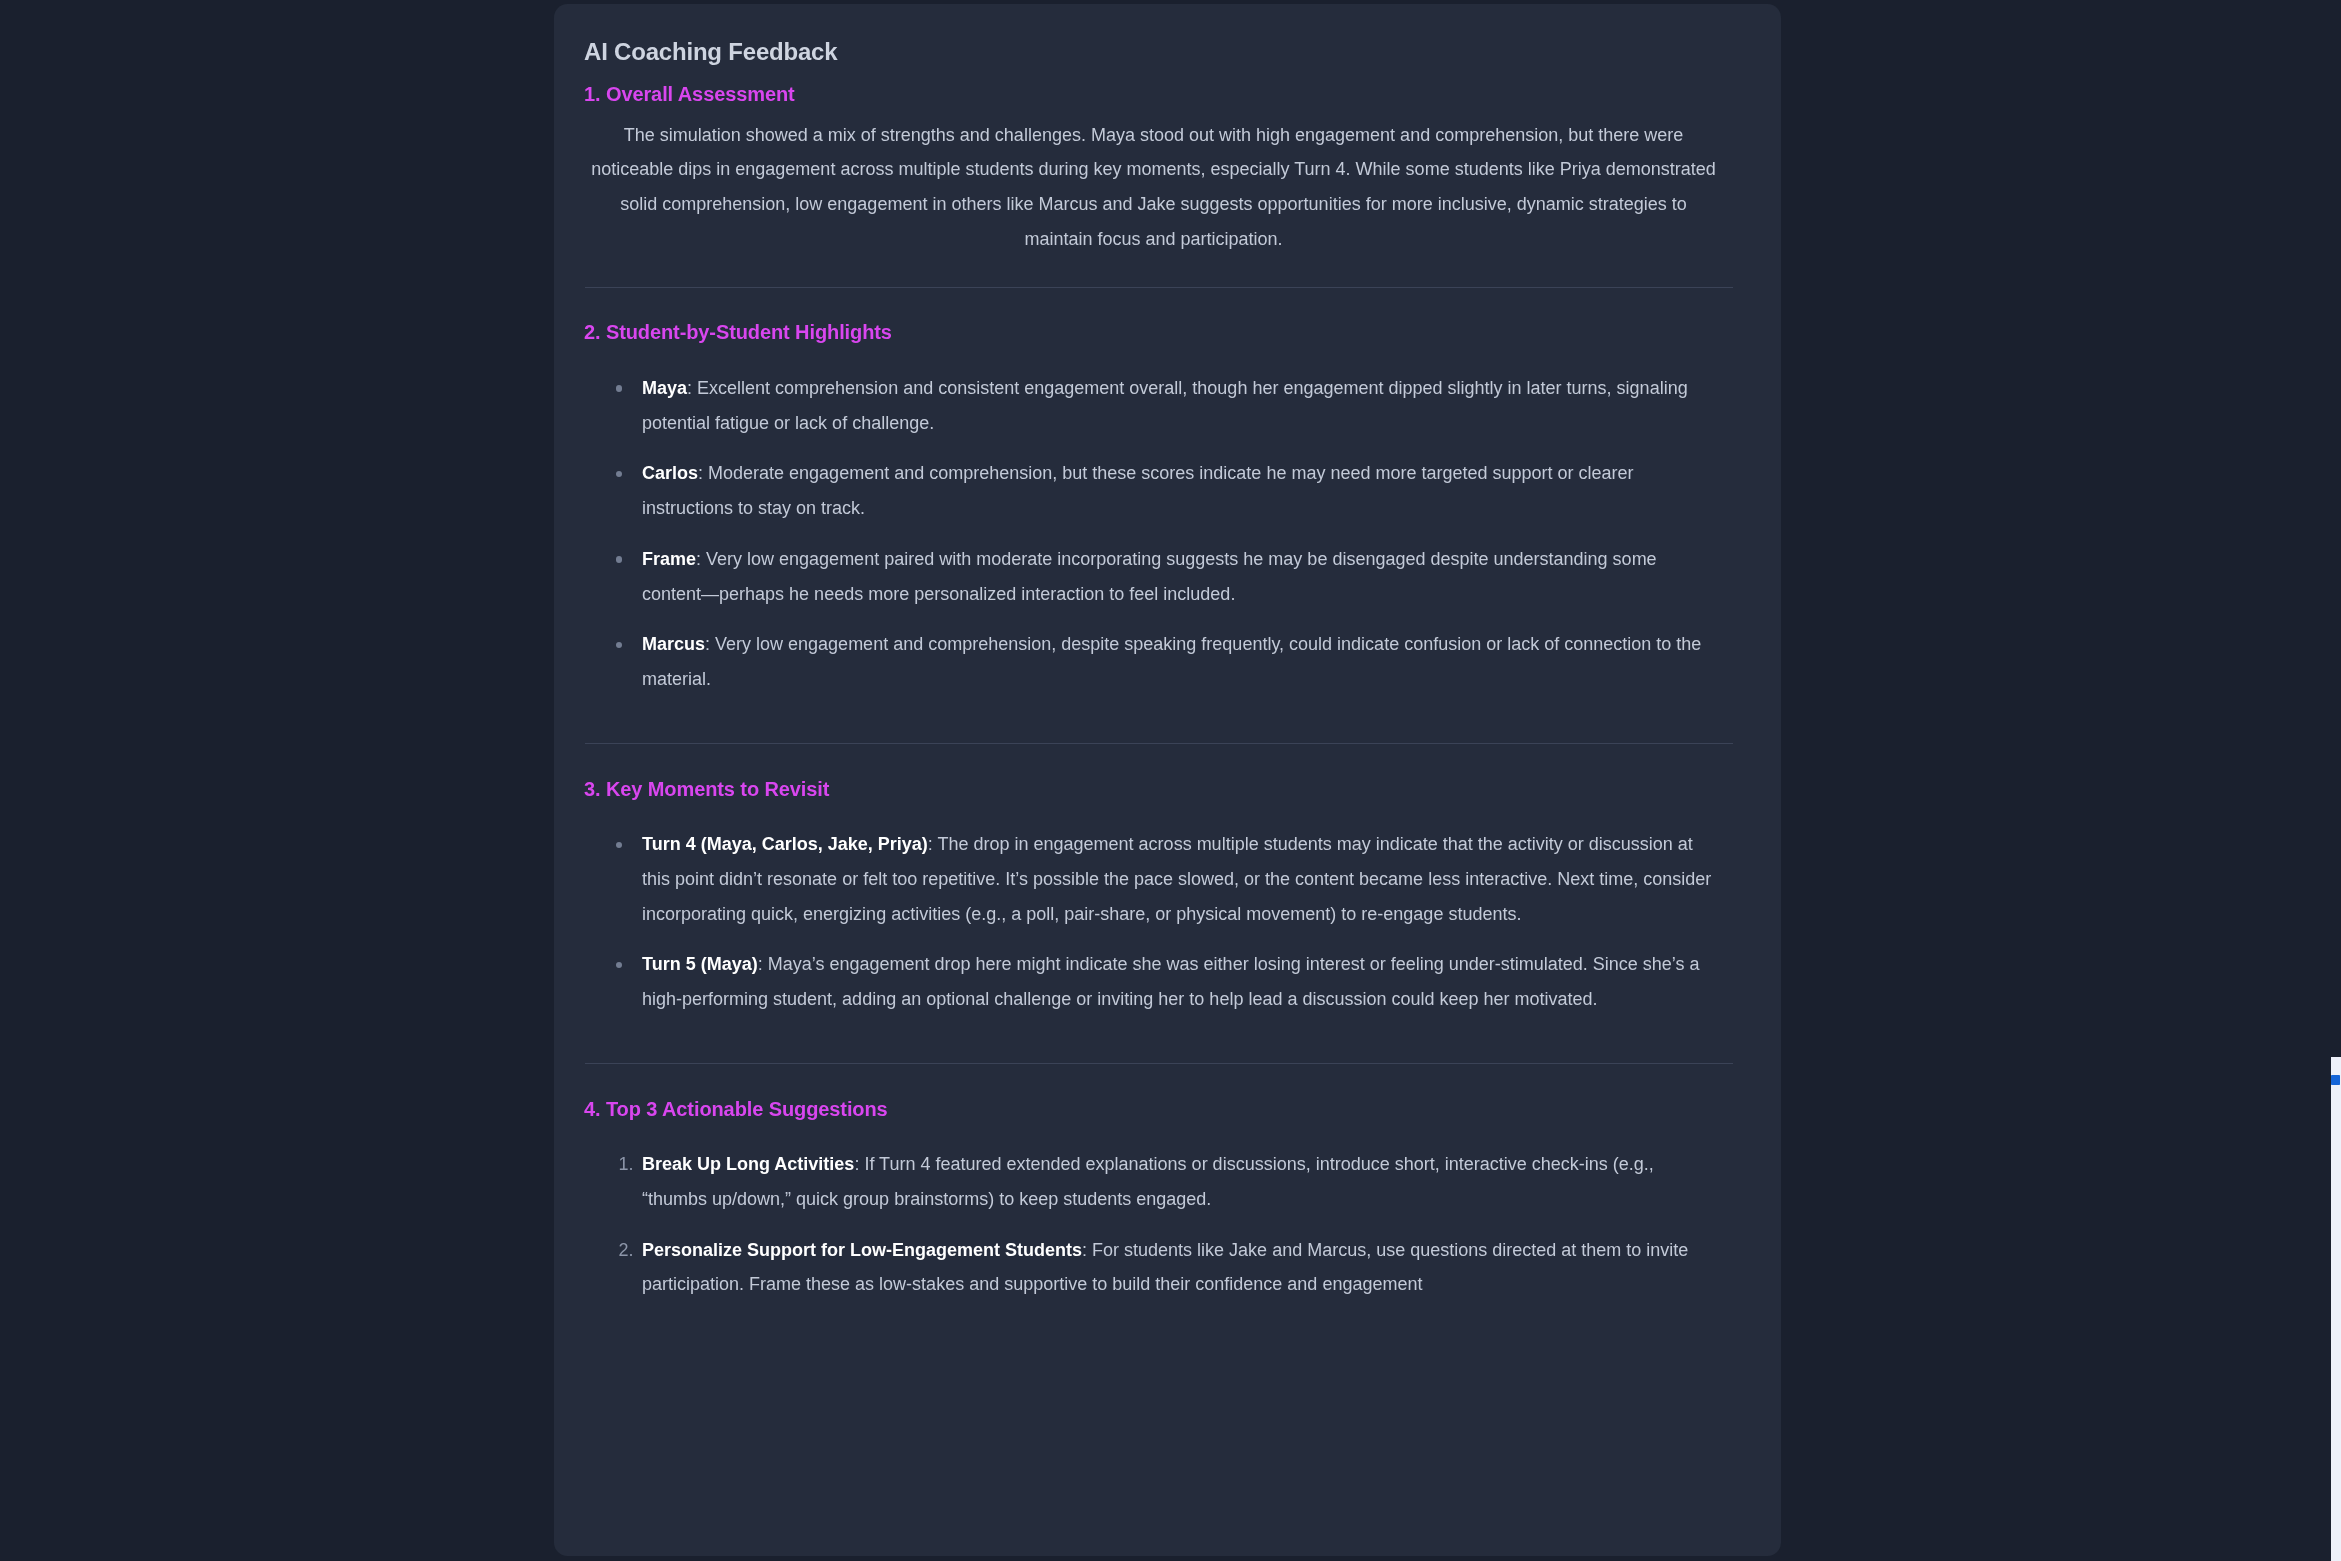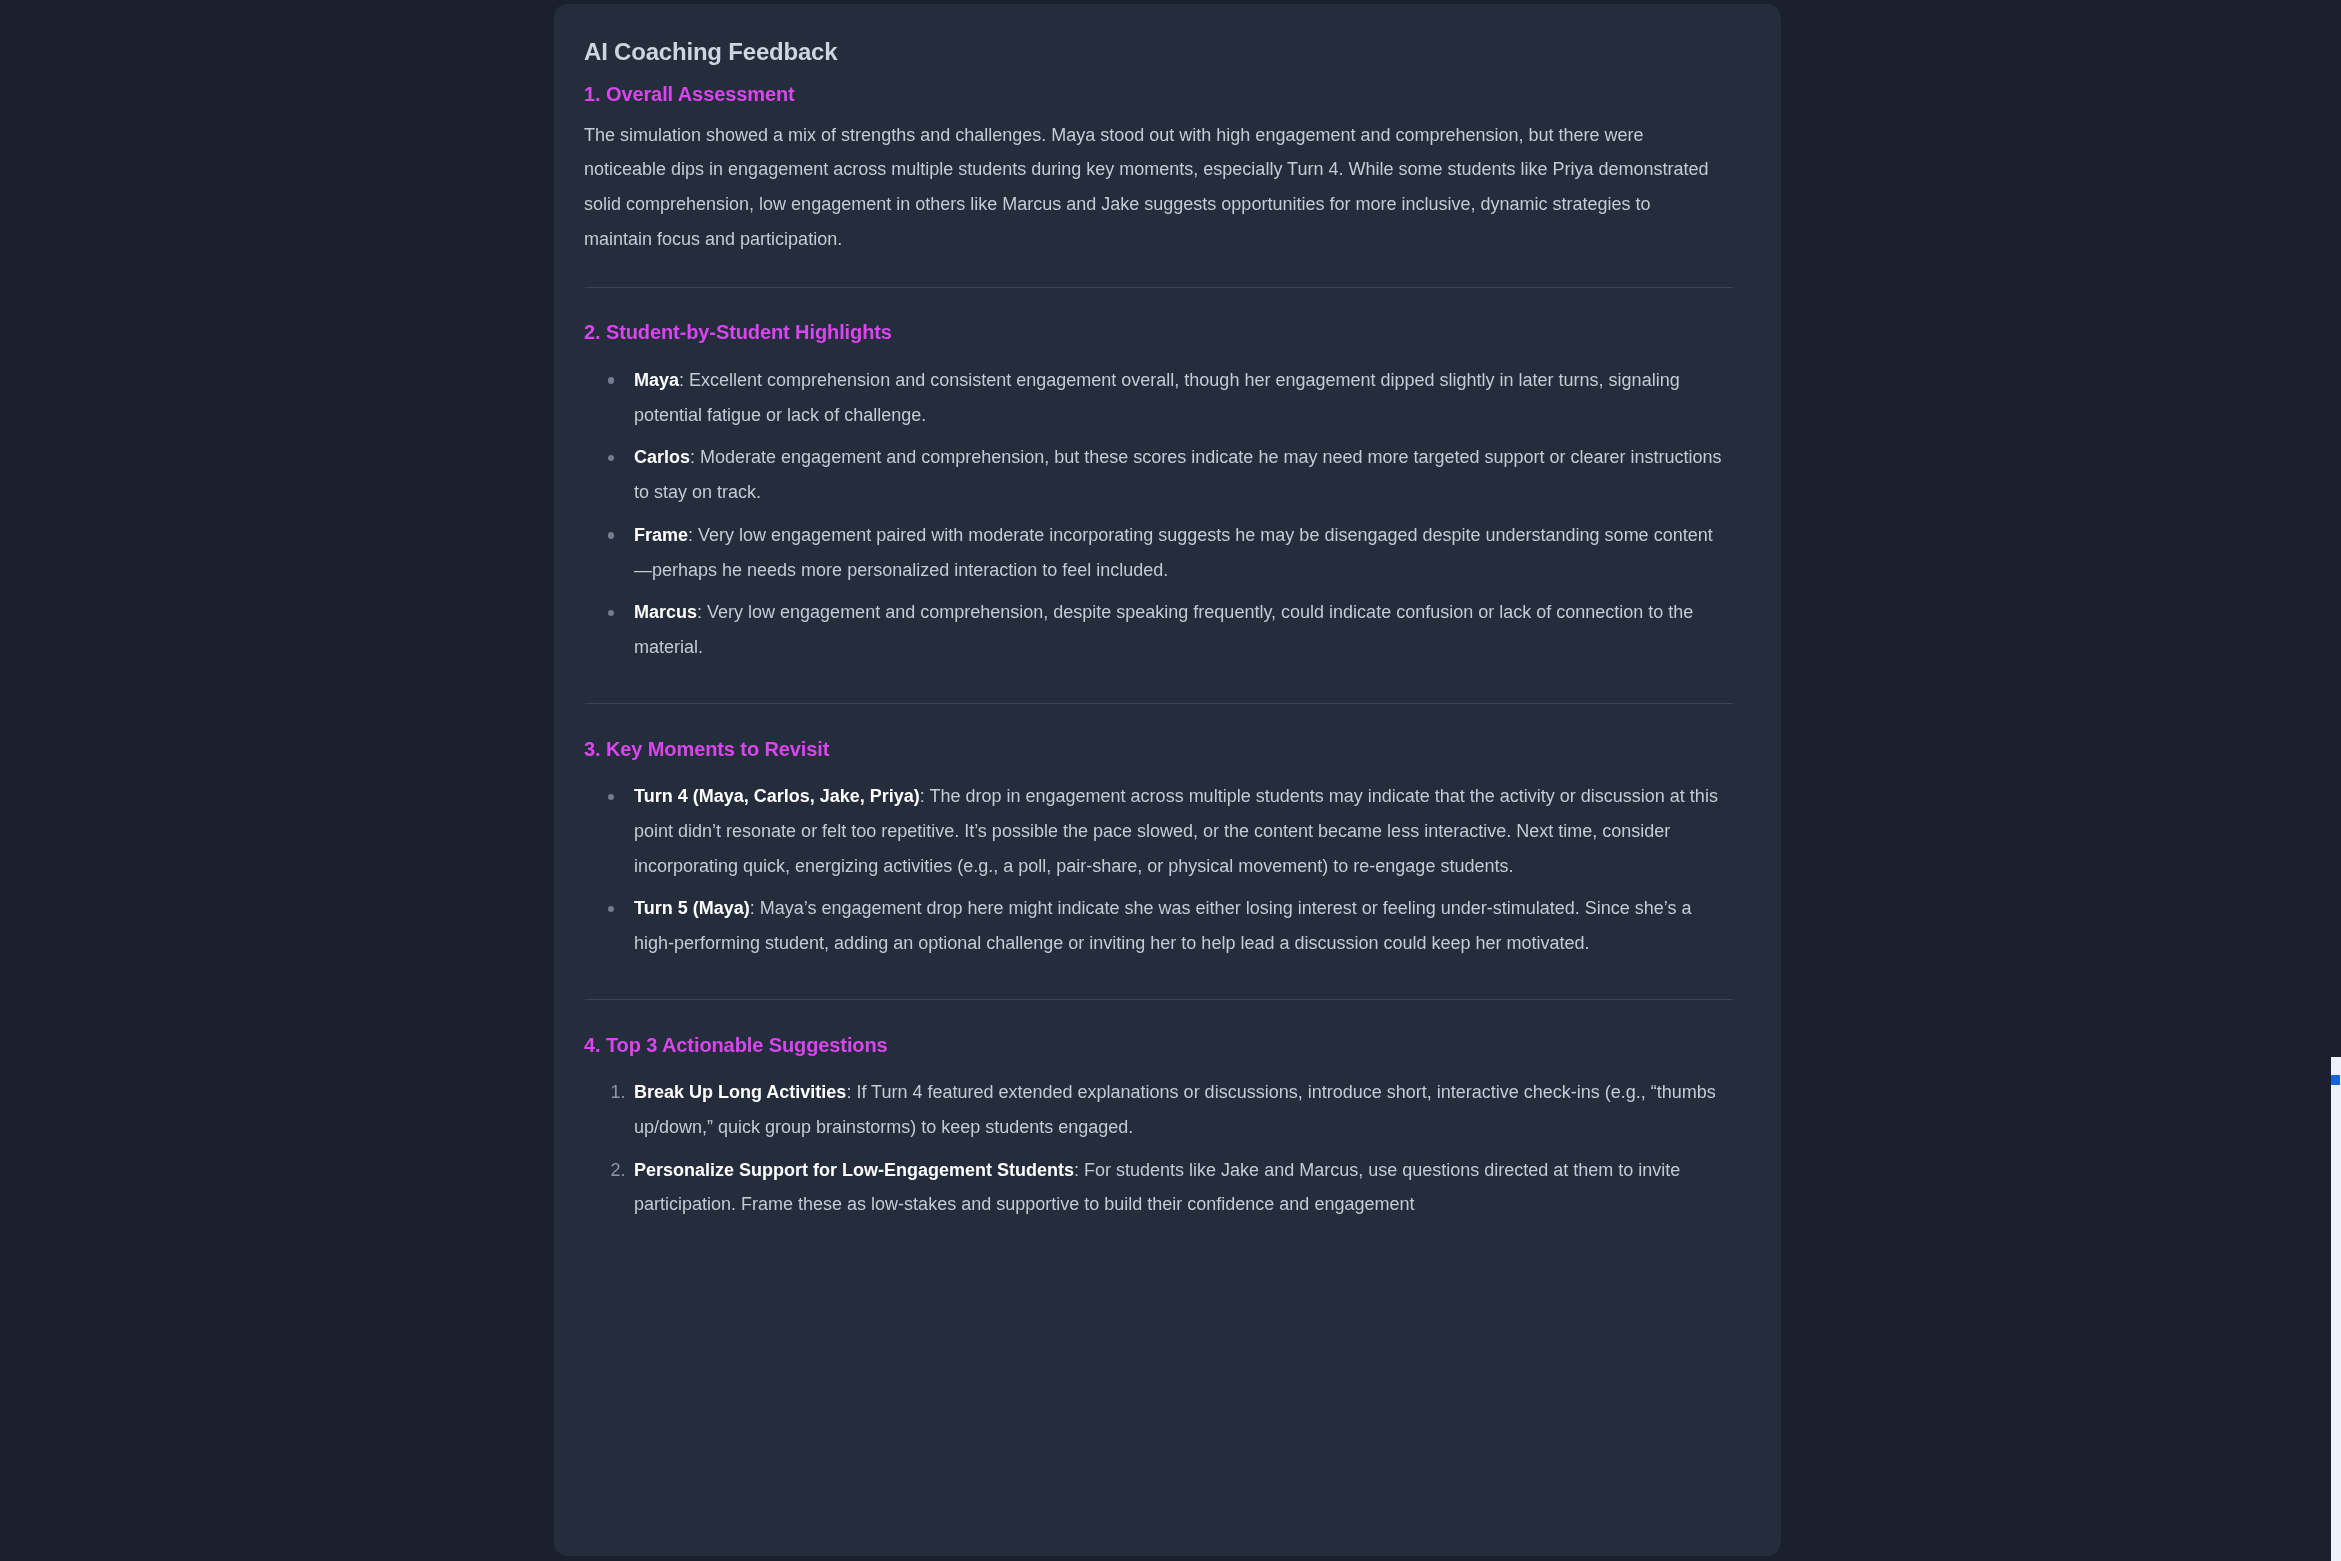--- a/index.html
+++ b/index.html
@@ -76,35 +76,36 @@
     margin: 0;
     letter-spacing: -0.1px;
   }
 
   .para {
     font-size: 18px;
     line-height: 1.93;
     color: #c3cad8;
     margin: 0;
     max-width: 1139px;
+    text-align: center;
   }
 
   ul.bullets, ol.numbers {
     margin: 0;
     padding: 0;
     list-style: none;
   }
 
   li.bullet-item, li.number-item {
     position: relative;
     font-size: 18px;
     line-height: 1.93;
     color: #c3cad8;
     padding-left: 42px;
-    margin: 8px;
+    margin: 16px;
   }
 
   li.bullet-item::before {
     content: "";
     position: absolute;
     left: 16px;
     top: 14.4px;
     width: 6.4px;
     height: 6.4px;
     border-radius: 50%;

